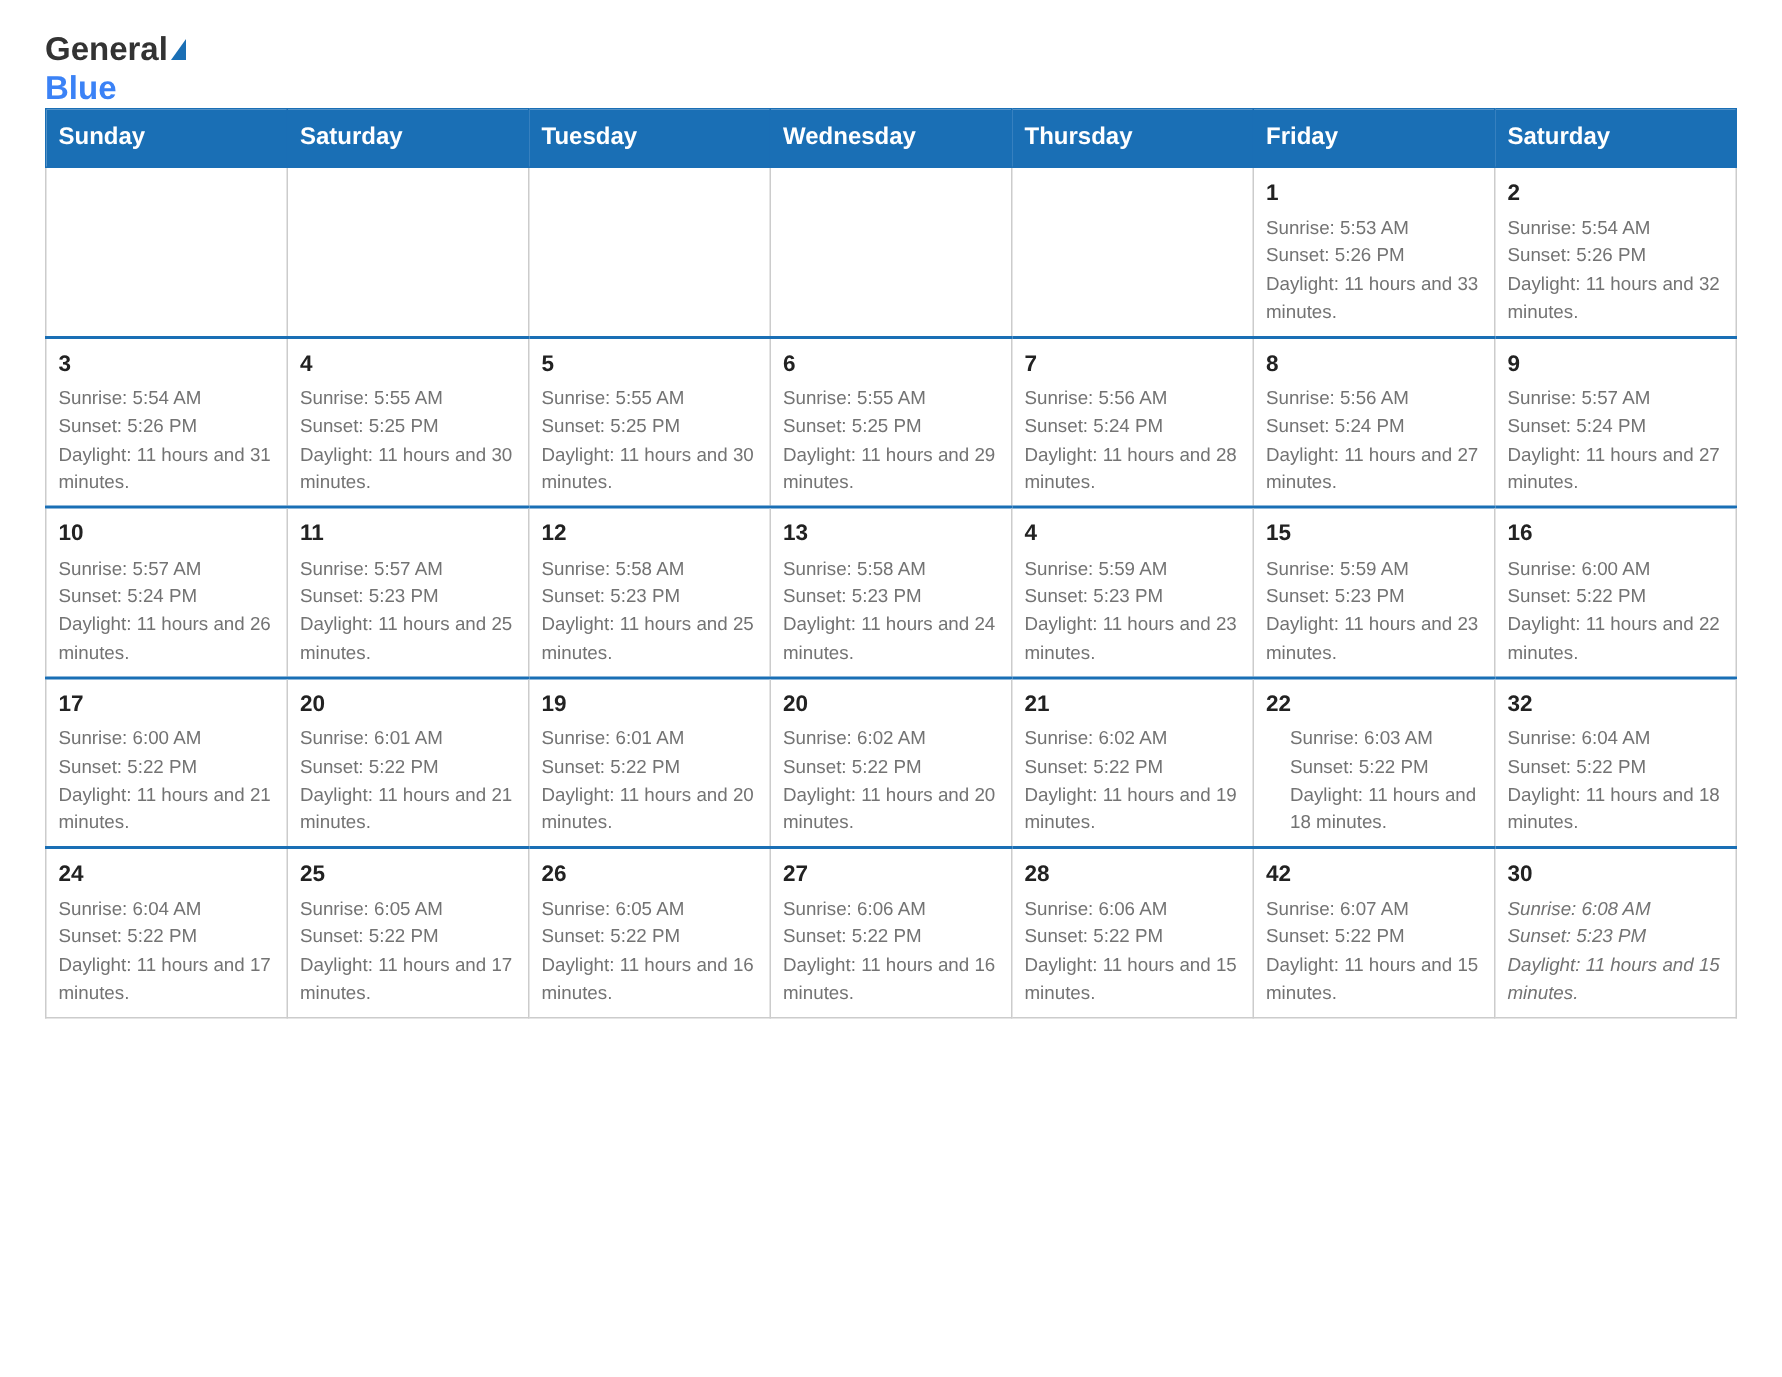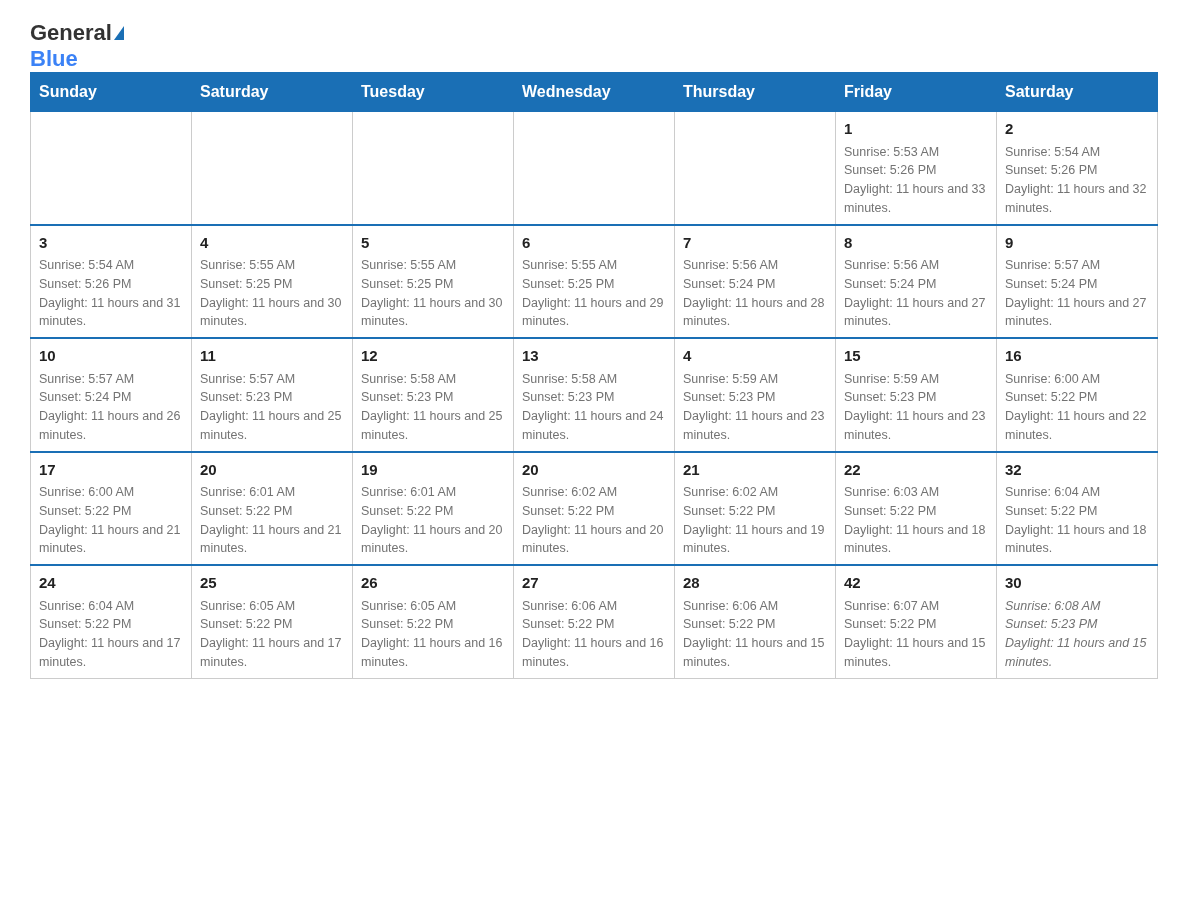--- a/index.html
+++ b/index.html
@@ -257,21 +257,21 @@
 Daylight: 11 hours and 20 minutes.</div>
         </td>
         <td>
           <span class="day-number">21</span>
           <div class="day-info" style="white-space: pre-line;">Sunrise: 6:02 AM
 Sunset: 5:22 PM
 Daylight: 11 hours and 19 minutes.</div>
         </td>
         <td>
           <span class="day-number">22</span>
-          <div class="day-info" style="white-space: pre-line;">Sunrise: 6:03 AM
+          <div class="day-info" style="white-space: pre-line; margin-left: 16px;">Sunrise: 6:03 AM
 Sunset: 5:22 PM
 Daylight: 11 hours and 18 minutes.</div>
         </td>
         <td>
           <span class="day-number">32</span>
           <div class="day-info" style="white-space: pre-line;">Sunrise: 6:04 AM
 Sunset: 5:22 PM
 Daylight: 11 hours and 18 minutes.</div>
         </td>
       </tr>

